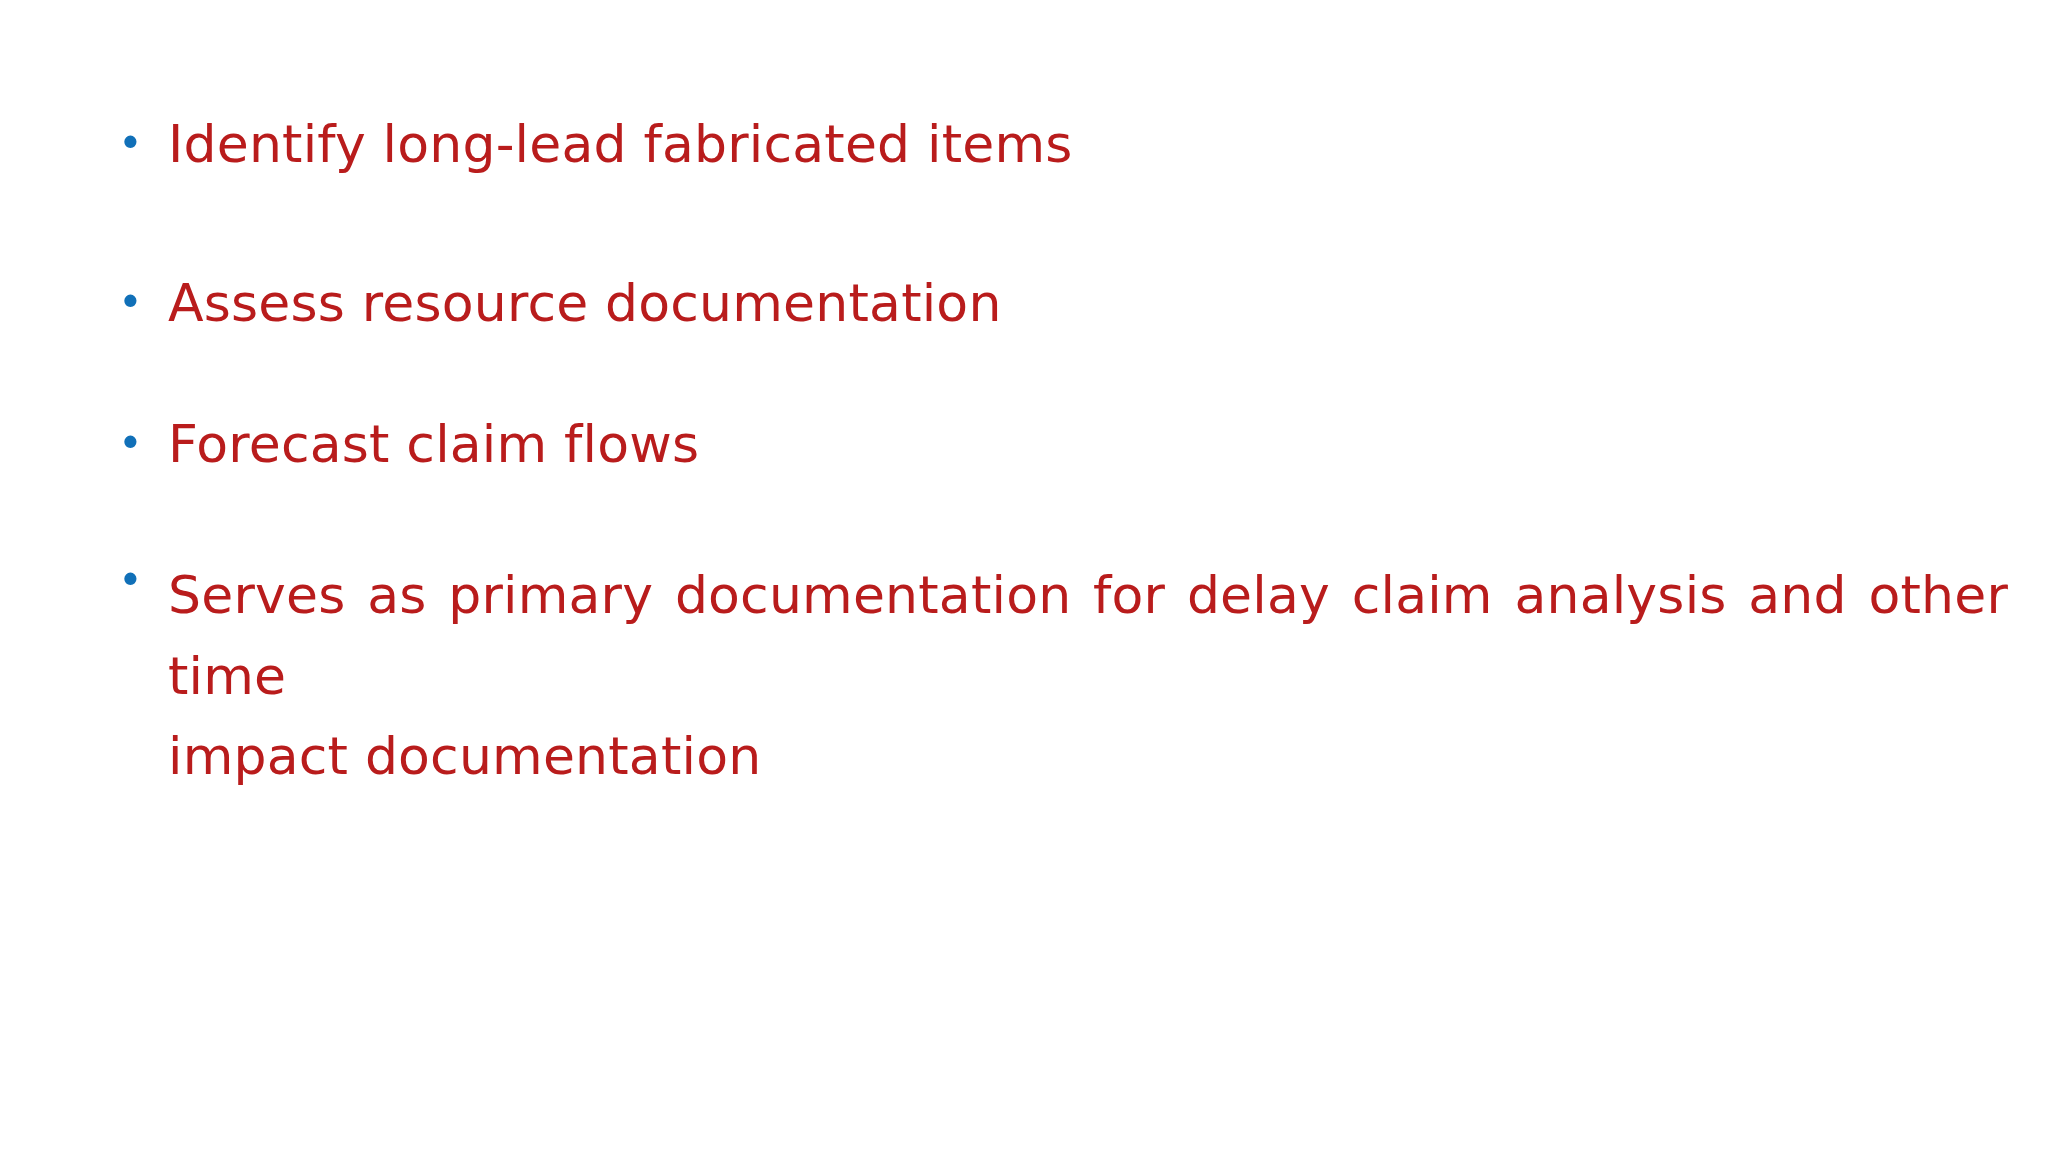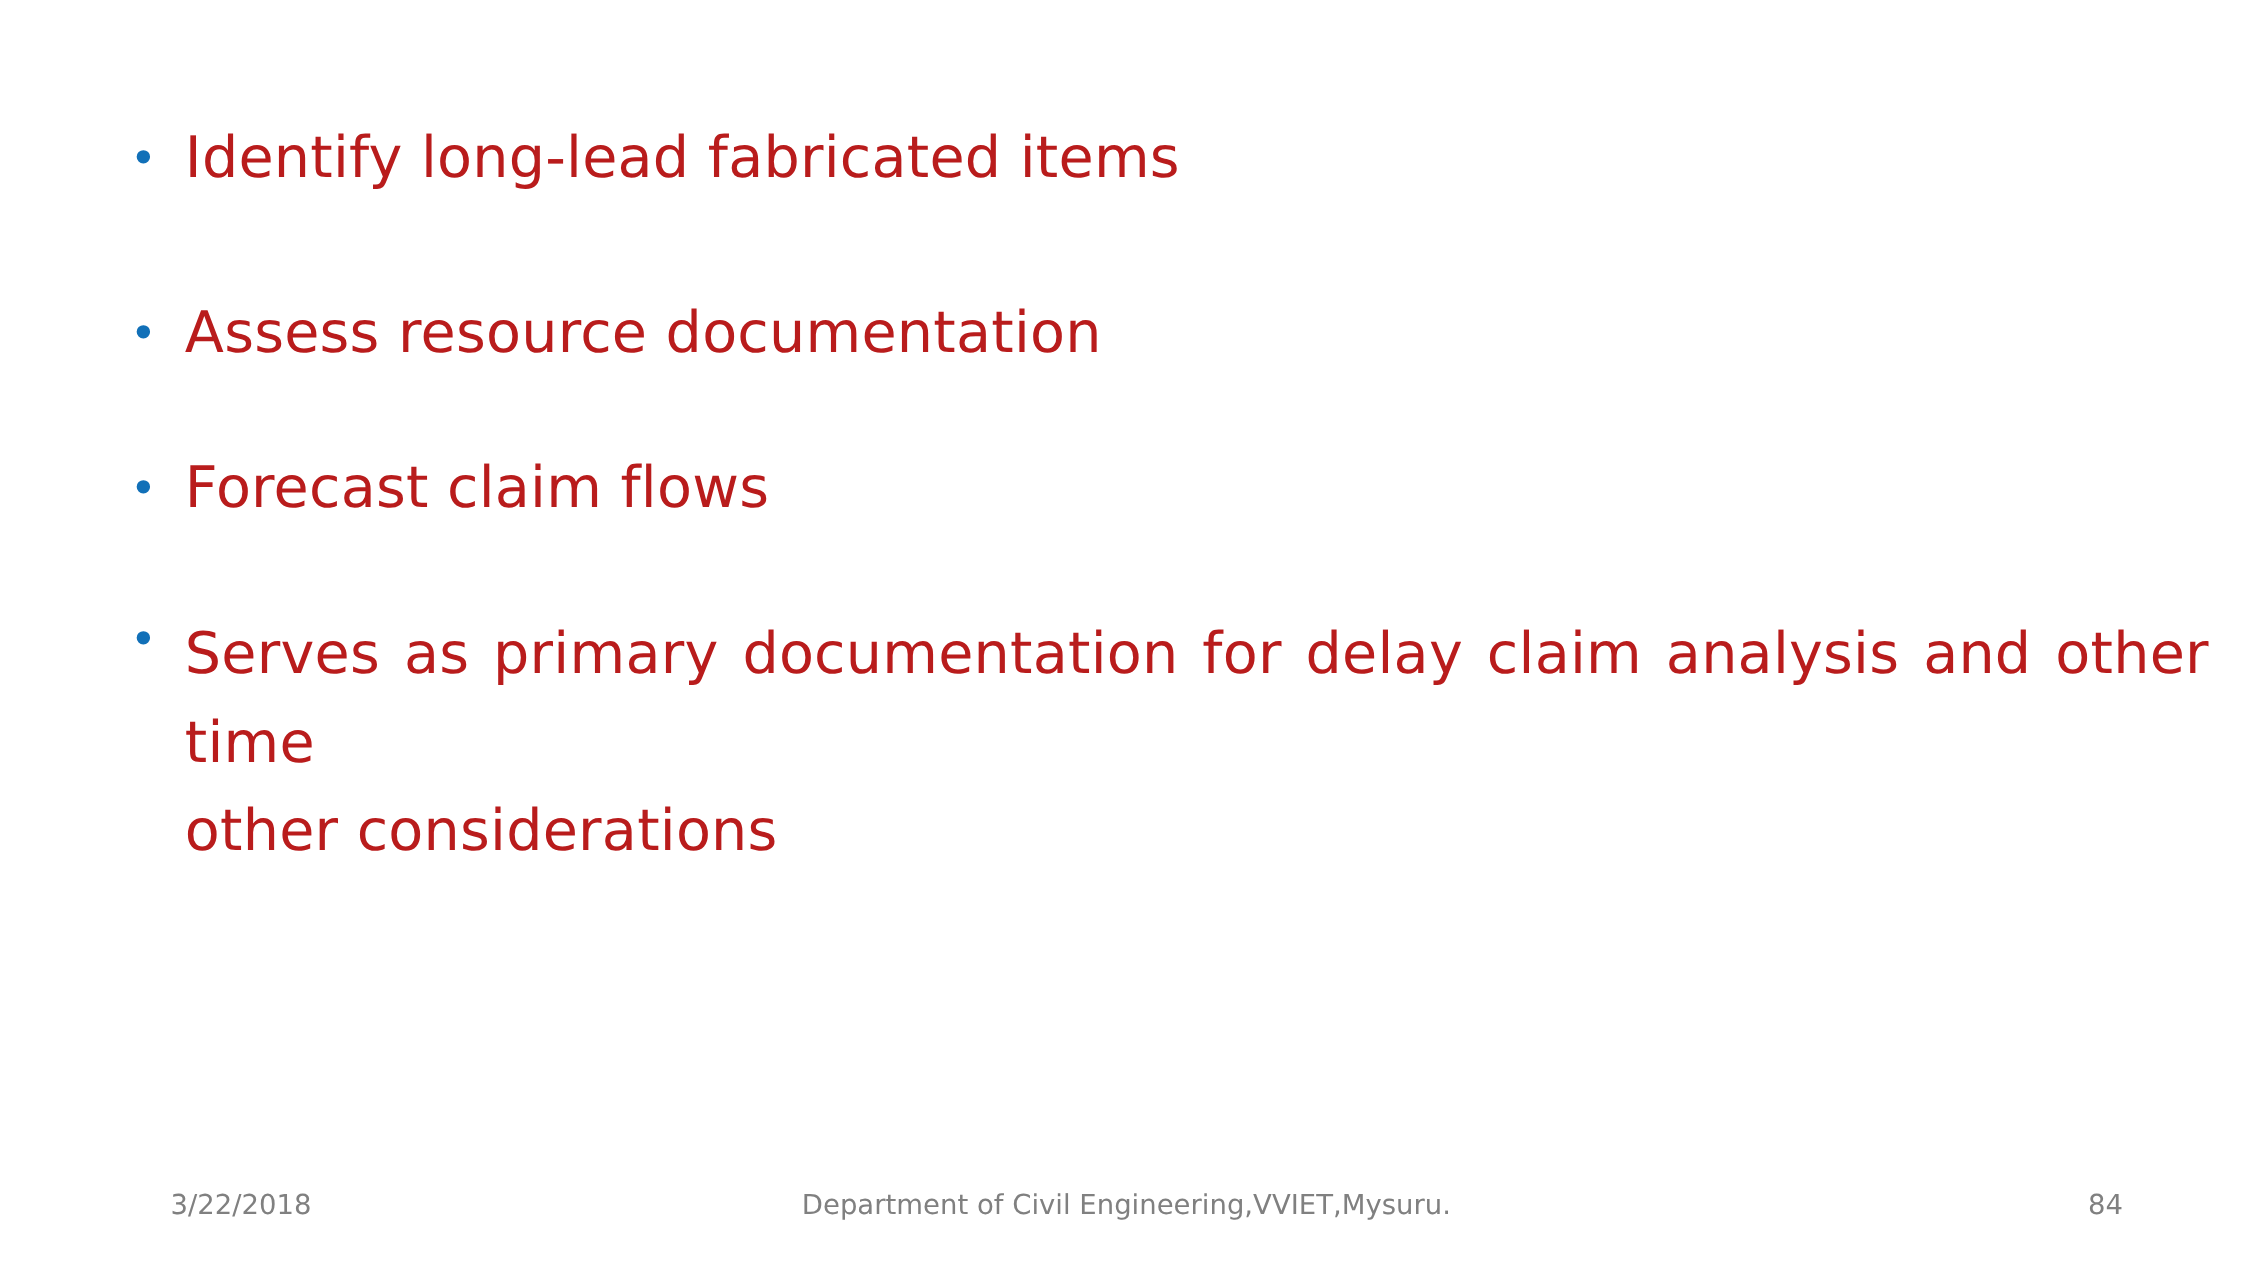--- a/index.html
+++ b/index.html
@@ -126,25 +126,20 @@
 
     <div class="bullet-row b3">
       <span class="bullet-dot">•</span>
       <span class="bullet-text">Forecast claim flows</span>
     </div>
 
     <div class="bullet-row b4">
       <span class="bullet-dot">•</span>
       <span class="bullet-text justified">
         <span>Serves as primary documentation for delay claim analysis and other time</span>
-        <span class="lastline">other considerations</span>
+        <span class="lastline">impact documentation</span>
       </span>
     </div>
 
   </div>
 
-  <div class="footer">
-    <span class="footer-date">3/22/2018</span>
-    <span class="footer-center">Department of Civil Engineering,VVIET,Mysuru.</span>
-    <span class="footer-page">84</span>
-  </div>
 
 </div>
 
 </body></html>

